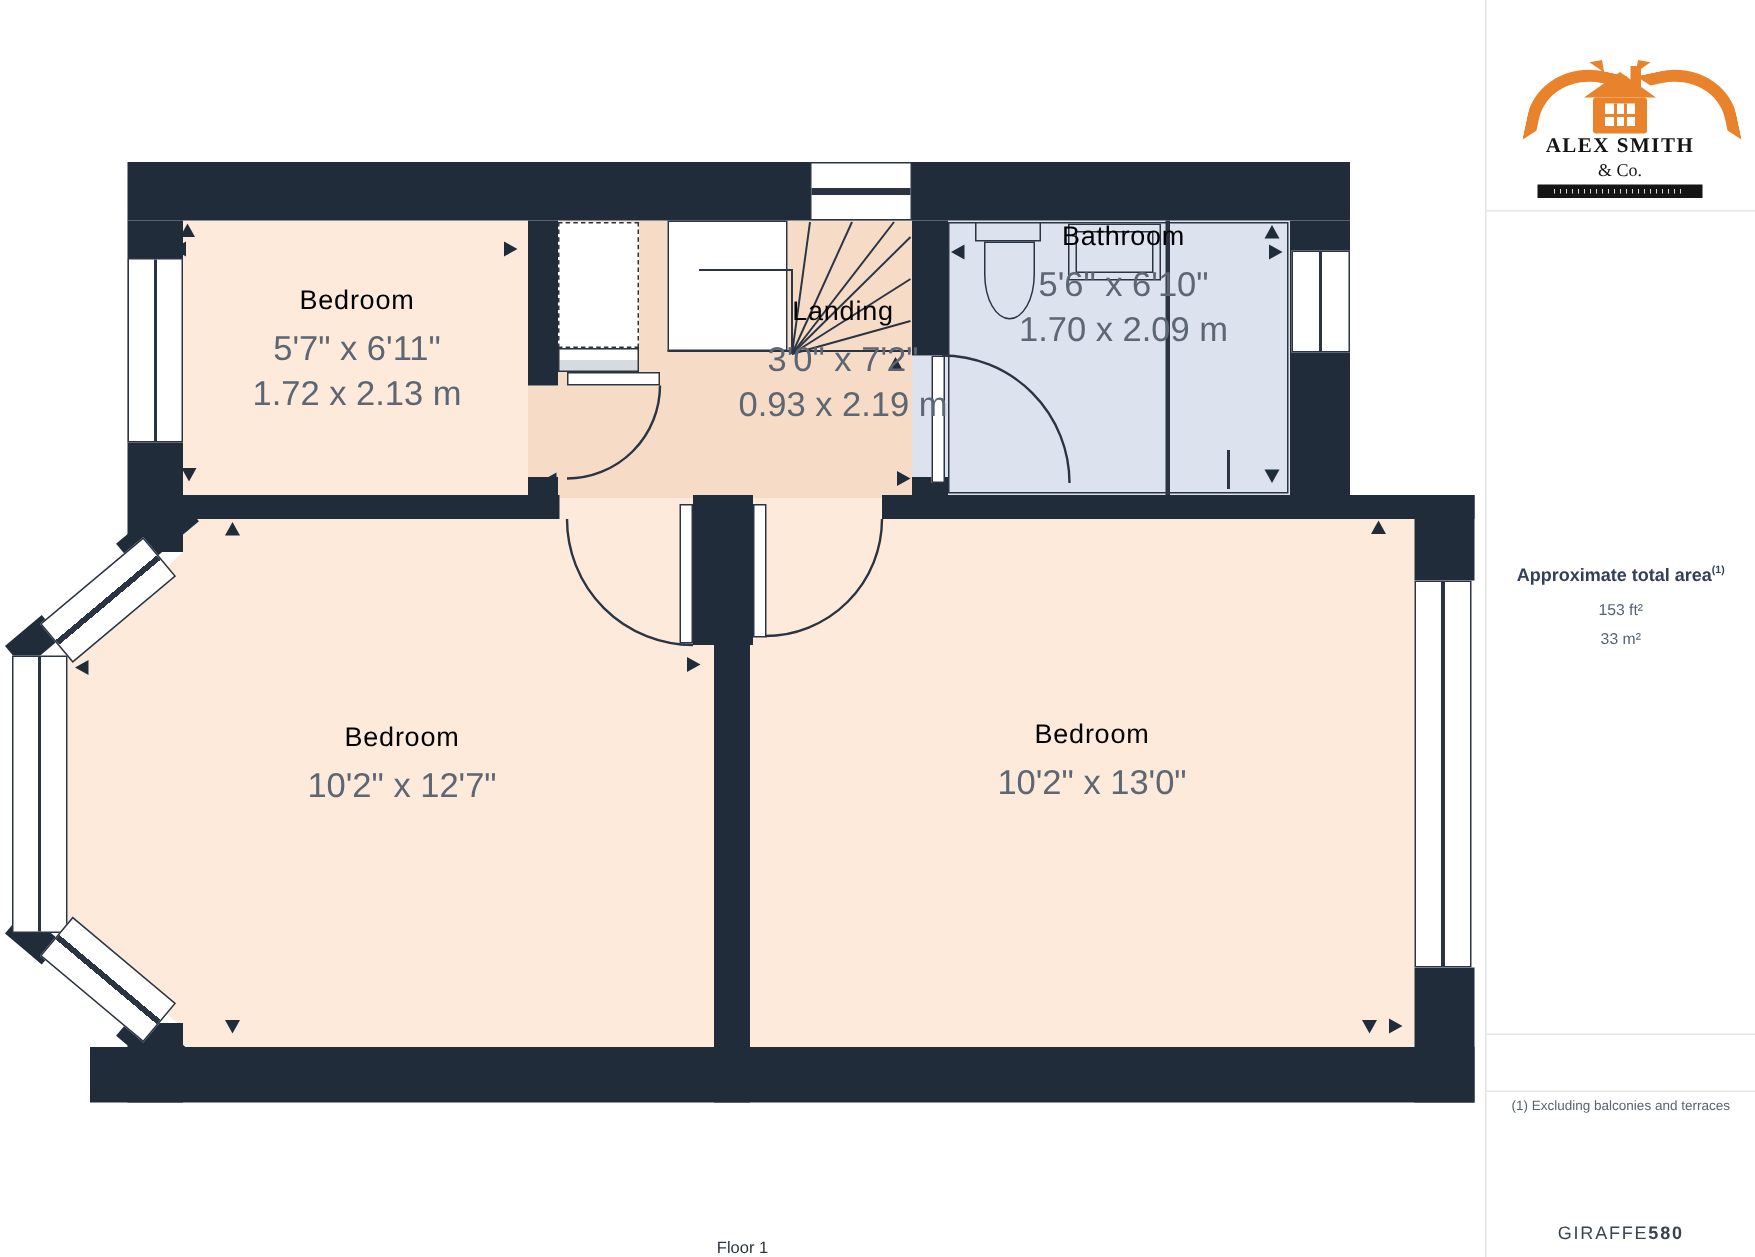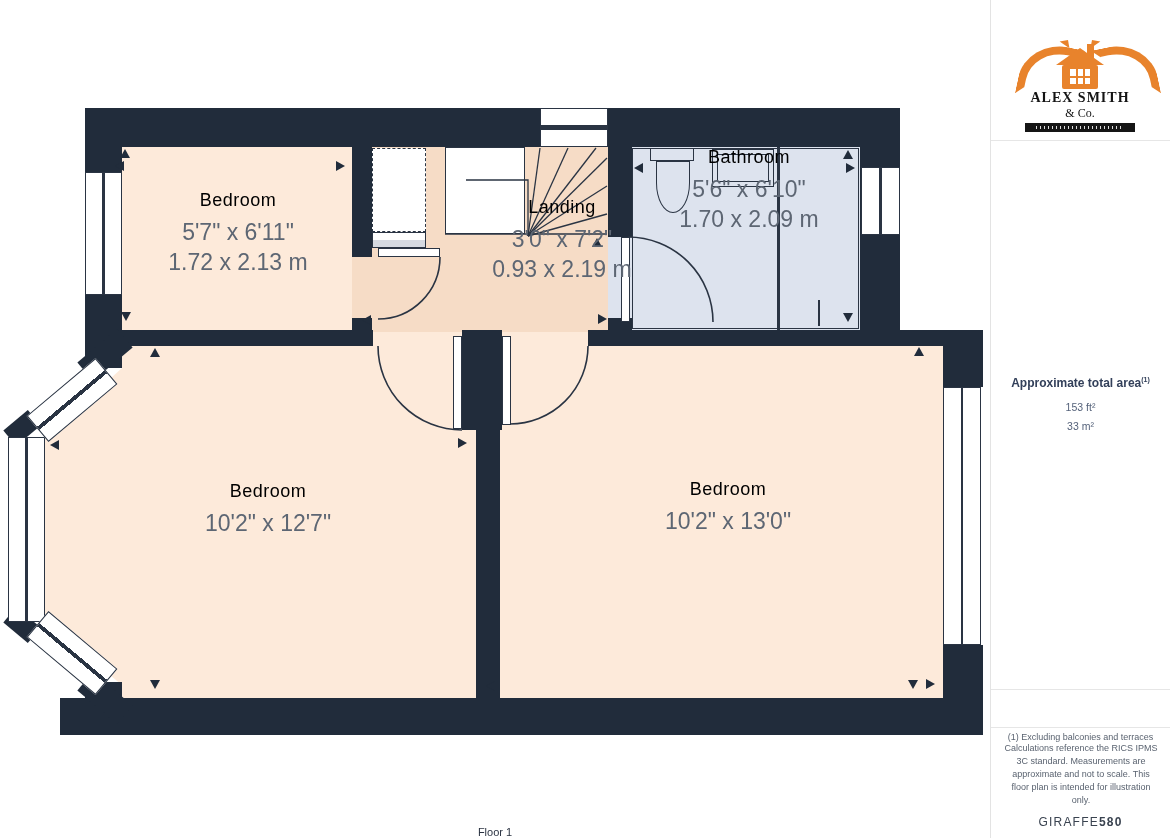--- a/index.html
+++ b/index.html
@@ -172,21 +172,20 @@
   <div class="divider" style="top:689px;"></div>
   <div class="divider" style="top:727px;"></div>
 
   <div class="abs" style="left:0;top:376px;width:100%;text-align:center;">
     <div class="area-label"><span>Approximate total area</span><span class="area-sup">(1)</span></div>
     <div class="area-val" style="margin-top:8px;">153 ft²</div>
     <div class="area-val">33 m²</div>
   </div>
 
   <div class="abs small-note" style="left:0;top:732px;width:100%;text-align:center;">(1) Excluding balconies and terraces</div>
-  <div class="abs small-note" style="left:12px;top:742px;width:156px;text-align:center;line-height:13px;">Calculations reference the RICS IPMS 3C standard. Measurements are approximate and not to scale. This floor plan is intended for illustration only.</div>
   <div class="abs brand" style="left:0;top:815px;width:100%;text-align:center;">
     <span>GIRAFFE</span><b>580</b>
   </div>
 </div>
 
 <div id="logo">
   <div class="ribbon" style="left:30px;top:16px;transform:rotate(12deg);"></div>
   <div class="ribbon" style="left:106px;top:16px;transform:scaleX(-1) rotate(12deg);"></div>
   <div class="ah" style="left:72px;top:6px;border-bottom-color:#e8832c;transform:rotate(35deg);"></div>
   <div class="ah" style="left:96px;top:6px;border-bottom-color:#e8832c;transform:rotate(-35deg);"></div>

